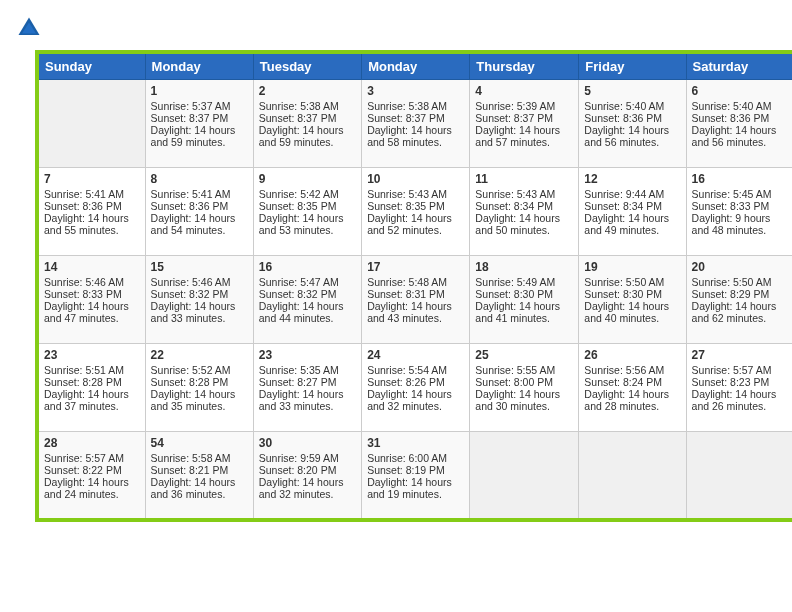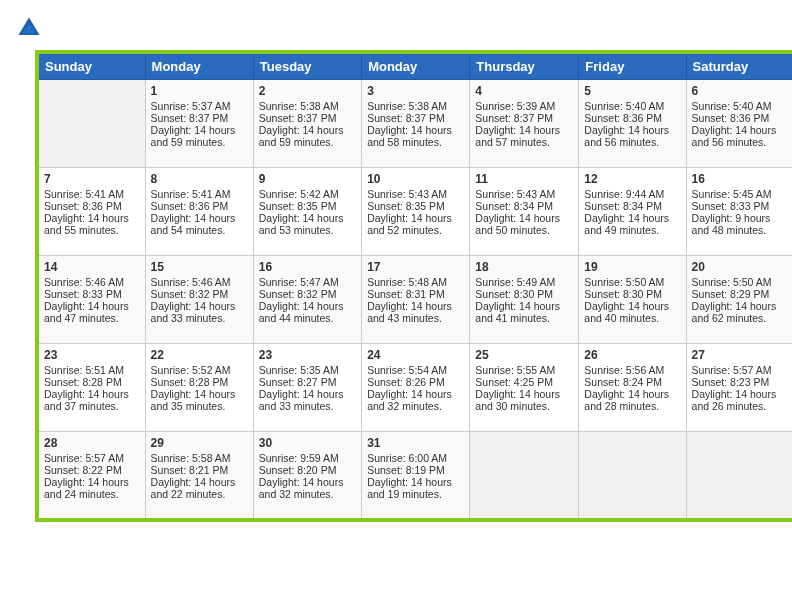--- a/index.html
+++ b/index.html
@@ -281,21 +281,21 @@
           </td>
           <td>
             <span class="day-num">24</span>
             <div>Sunrise: 5:54 AM</div>
             <div>Sunset: 8:26 PM</div>
             <div>Daylight: 14 hours and 32 minutes.</div>
           </td>
           <td>
             <span class="day-num">25</span>
             <div>Sunrise: 5:55 AM</div>
-            <div>Sunset: 4:25 PM</div>
+            <div>Sunset: 8:00 PM</div>
             <div>Daylight: 14 hours and 30 minutes.</div>
           </td>
           <td>
             <span class="day-num">26</span>
             <div>Sunrise: 5:56 AM</div>
             <div>Sunset: 8:24 PM</div>
             <div>Daylight: 14 hours and 28 minutes.</div>
           </td>
           <td>
             <span class="day-num">27</span>
@@ -305,24 +305,24 @@
           </td>
         </tr>
         <tr>
           <td>
             <span class="day-num">28</span>
             <div>Sunrise: 5:57 AM</div>
             <div>Sunset: 8:22 PM</div>
             <div>Daylight: 14 hours and 24 minutes.</div>
           </td>
           <td>
-            <span class="day-num">29</span>
+            <span class="day-num">54</span>
             <div>Sunrise: 5:58 AM</div>
             <div>Sunset: 8:21 PM</div>
-            <div>Daylight: 14 hours and 22 minutes.</div>
+            <div>Daylight: 14 hours and 36 minutes.</div>
           </td>
           <td>
             <span class="day-num">30</span>
             <div>Sunrise: 9:59 AM</div>
             <div>Sunset: 8:20 PM</div>
             <div>Daylight: 14 hours and 32 minutes.</div>
           </td>
           <td>
             <span class="day-num">31</span>
             <div>Sunrise: 6:00 AM</div>

